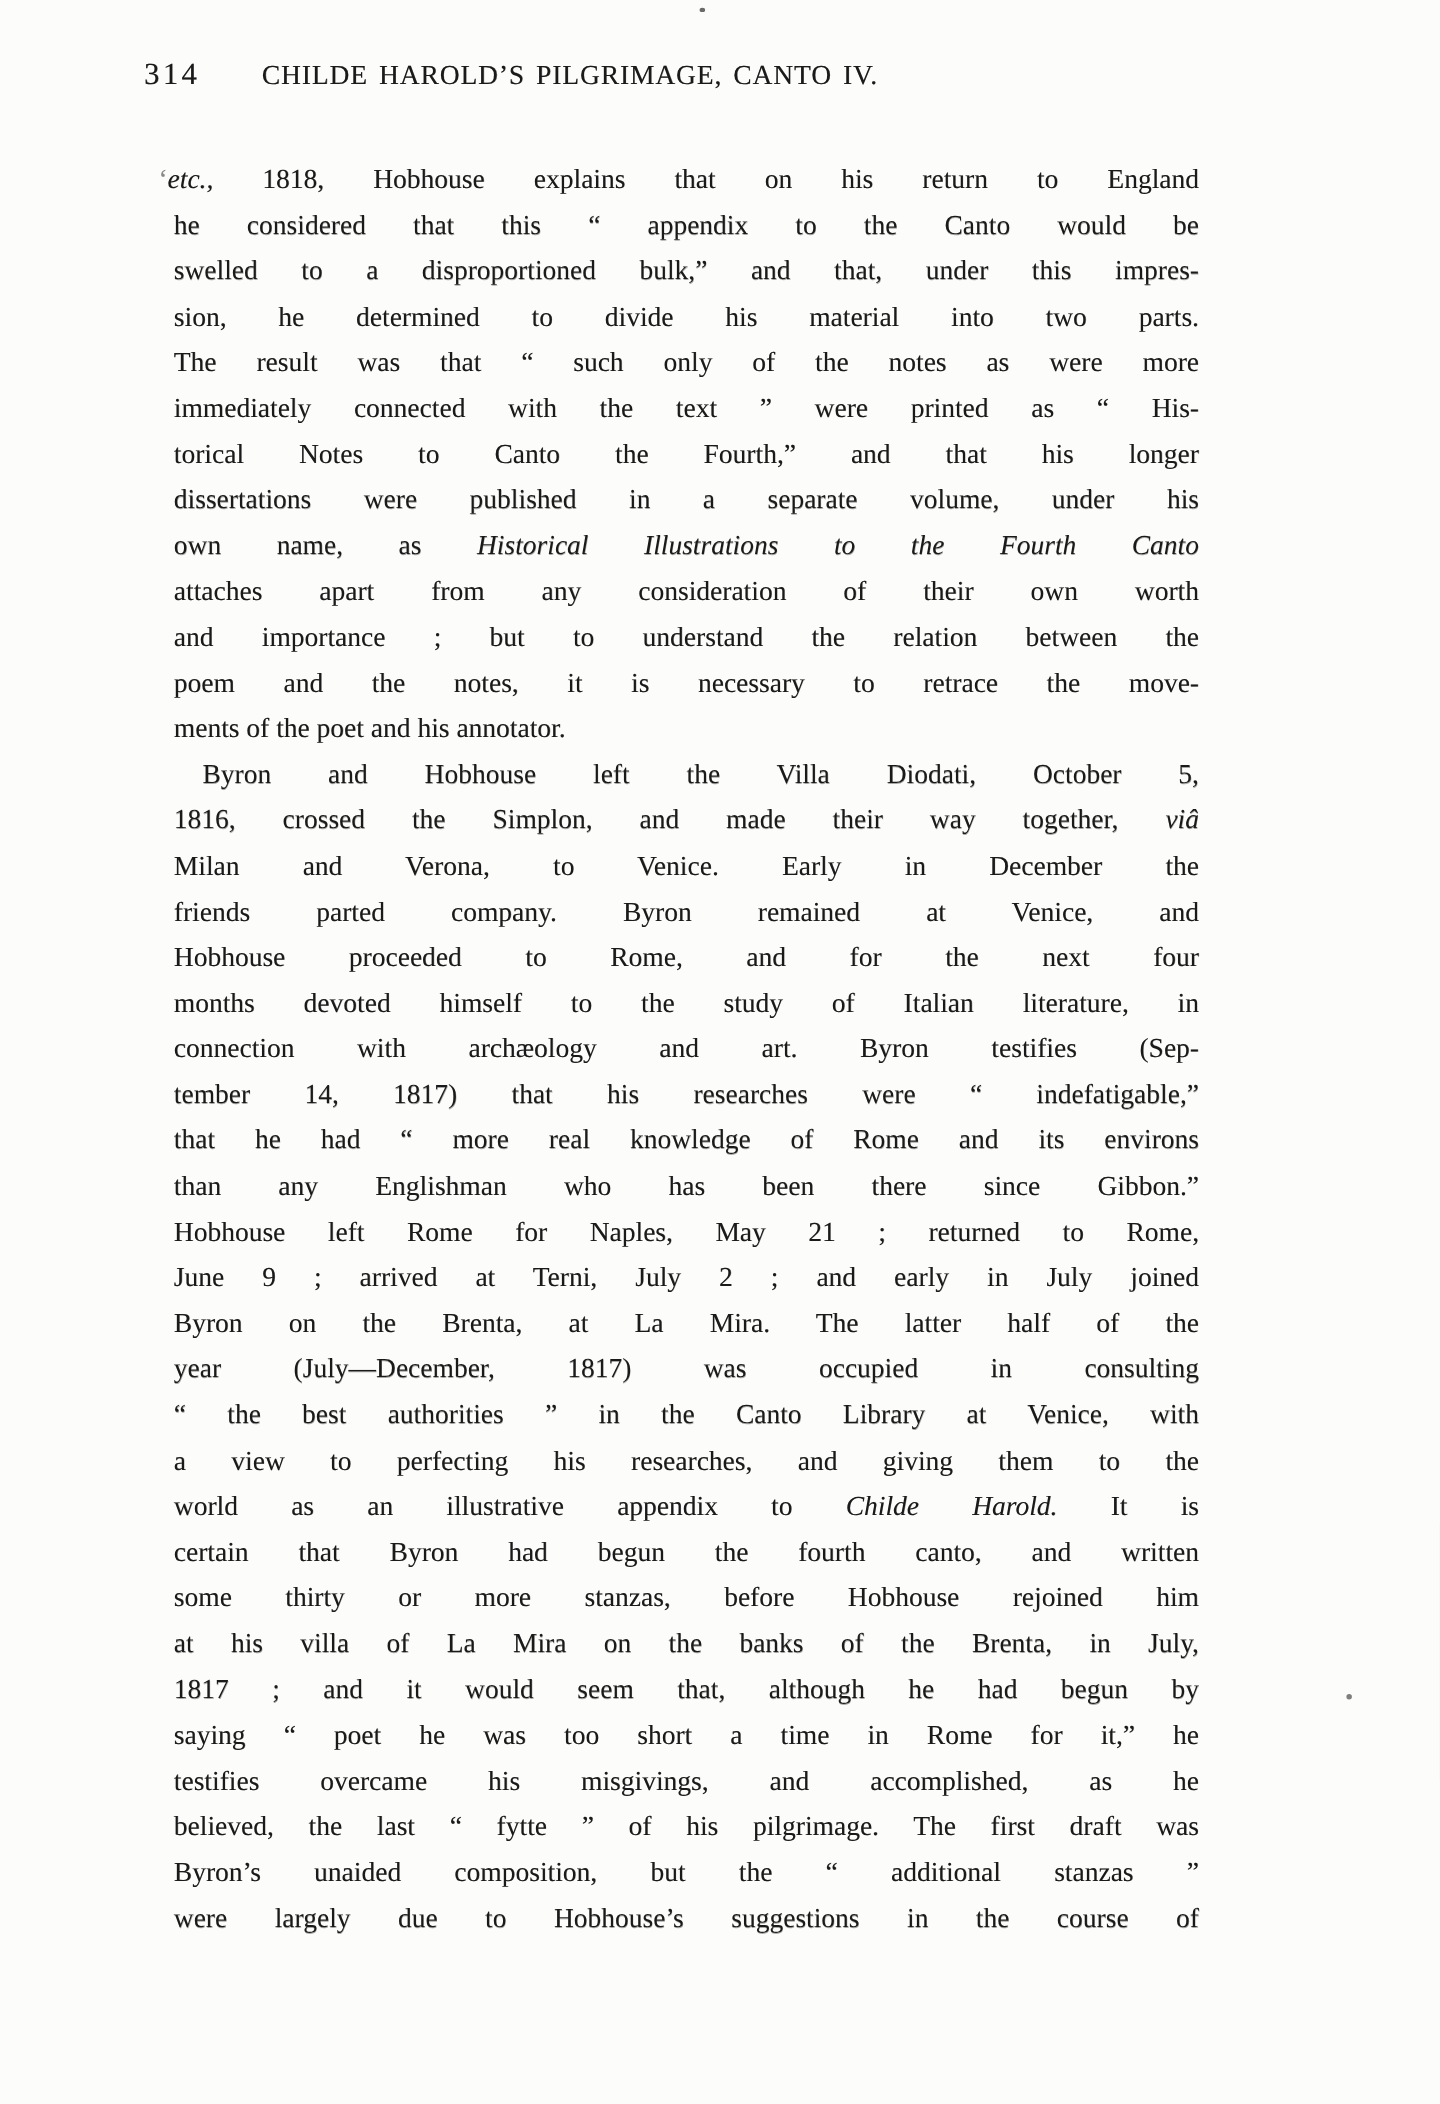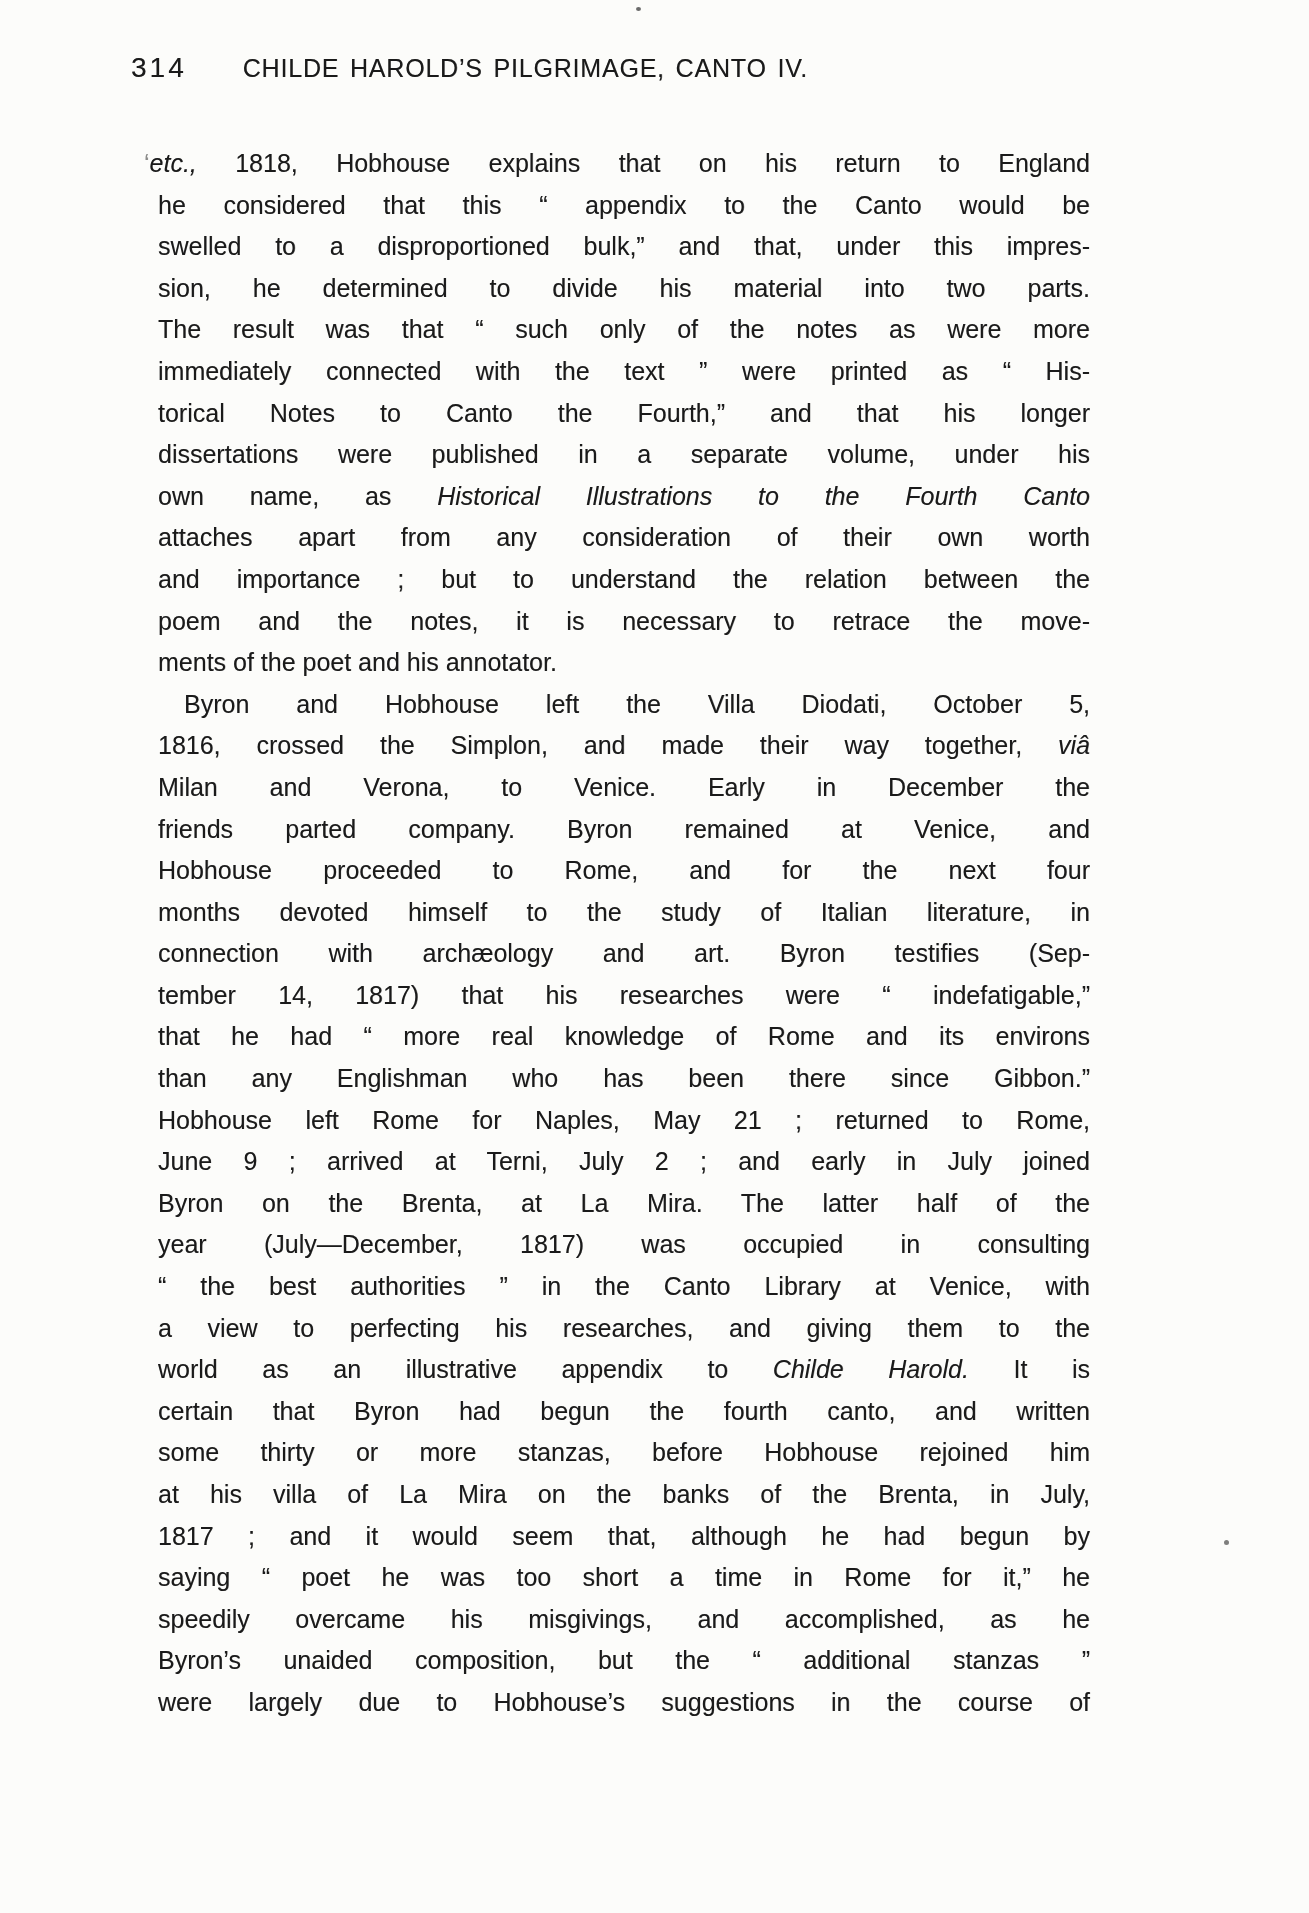--- a/index.html
+++ b/index.html
@@ -3,21 +3,21 @@
 <meta charset="utf-8">
 <style>
   html, body { margin: 0; padding: 0; background: #e9e9e7; }
   .page {
     position: relative;
     width: 1309px;
     height: 1913px;
     margin: 0 auto;
     background: #fcfcfa;
     color: #1a1a1a;
-    font-family: Liberation Sans, sans-serif;
+    font-family: Liberation Serif, serif;
     overflow: hidden;
   }
   .header {
     position: absolute;
     left: 131px;
     top: 52px;
     white-space: nowrap;
     text-shadow: 0.3px 0.3px 0 rgba(10,10,10,0.45);
   }
   .pagenum {
@@ -100,18 +100,19 @@
         <div class="line"><span>Byron on the Brenta, at La Mira. The latter half of the</span></div>
         <div class="line"><span>year (July—December, 1817) was occupied in consulting</span></div>
         <div class="line"><span>“ the best authorities ” in the Canto Library at Venice, with</span></div>
         <div class="line"><span>a view to perfecting his researches, and giving them to the</span></div>
         <div class="line"><span>world as an illustrative appendix to </span><span class="it">Childe Harold.</span><span> It is</span></div>
         <div class="line"><span>certain that Byron had begun the fourth canto, and written</span></div>
         <div class="line"><span>some thirty or more stanzas, before Hobhouse rejoined him</span></div>
         <div class="line"><span>at his villa of La Mira on the banks of the Brenta, in July,</span></div>
         <div class="line"><span>1817 ; and it would seem that, although he had begun by</span></div>
         <div class="line"><span>saying “ poet he was too short a time in Rome for it,” he</span></div>
-        <div class="line"><span>speedily overcame his misgivings, and accomplished, as he</span></div>
+        <div class="line"><span>testifies overcame his misgivings, and accomplished, as he</span></div>
+        <div class="line"><span>believed, the last “ fytte ” of his pilgrimage. The first draft was</span></div>
         <div class="line"><span>Byron’s unaided composition, but the “ additional stanzas ”</span></div>
         <div class="line"><span>were largely due to Hobhouse’s suggestions in the course of</span></div>
       </div>
     </div>
 </div>
 
 </body></html>

